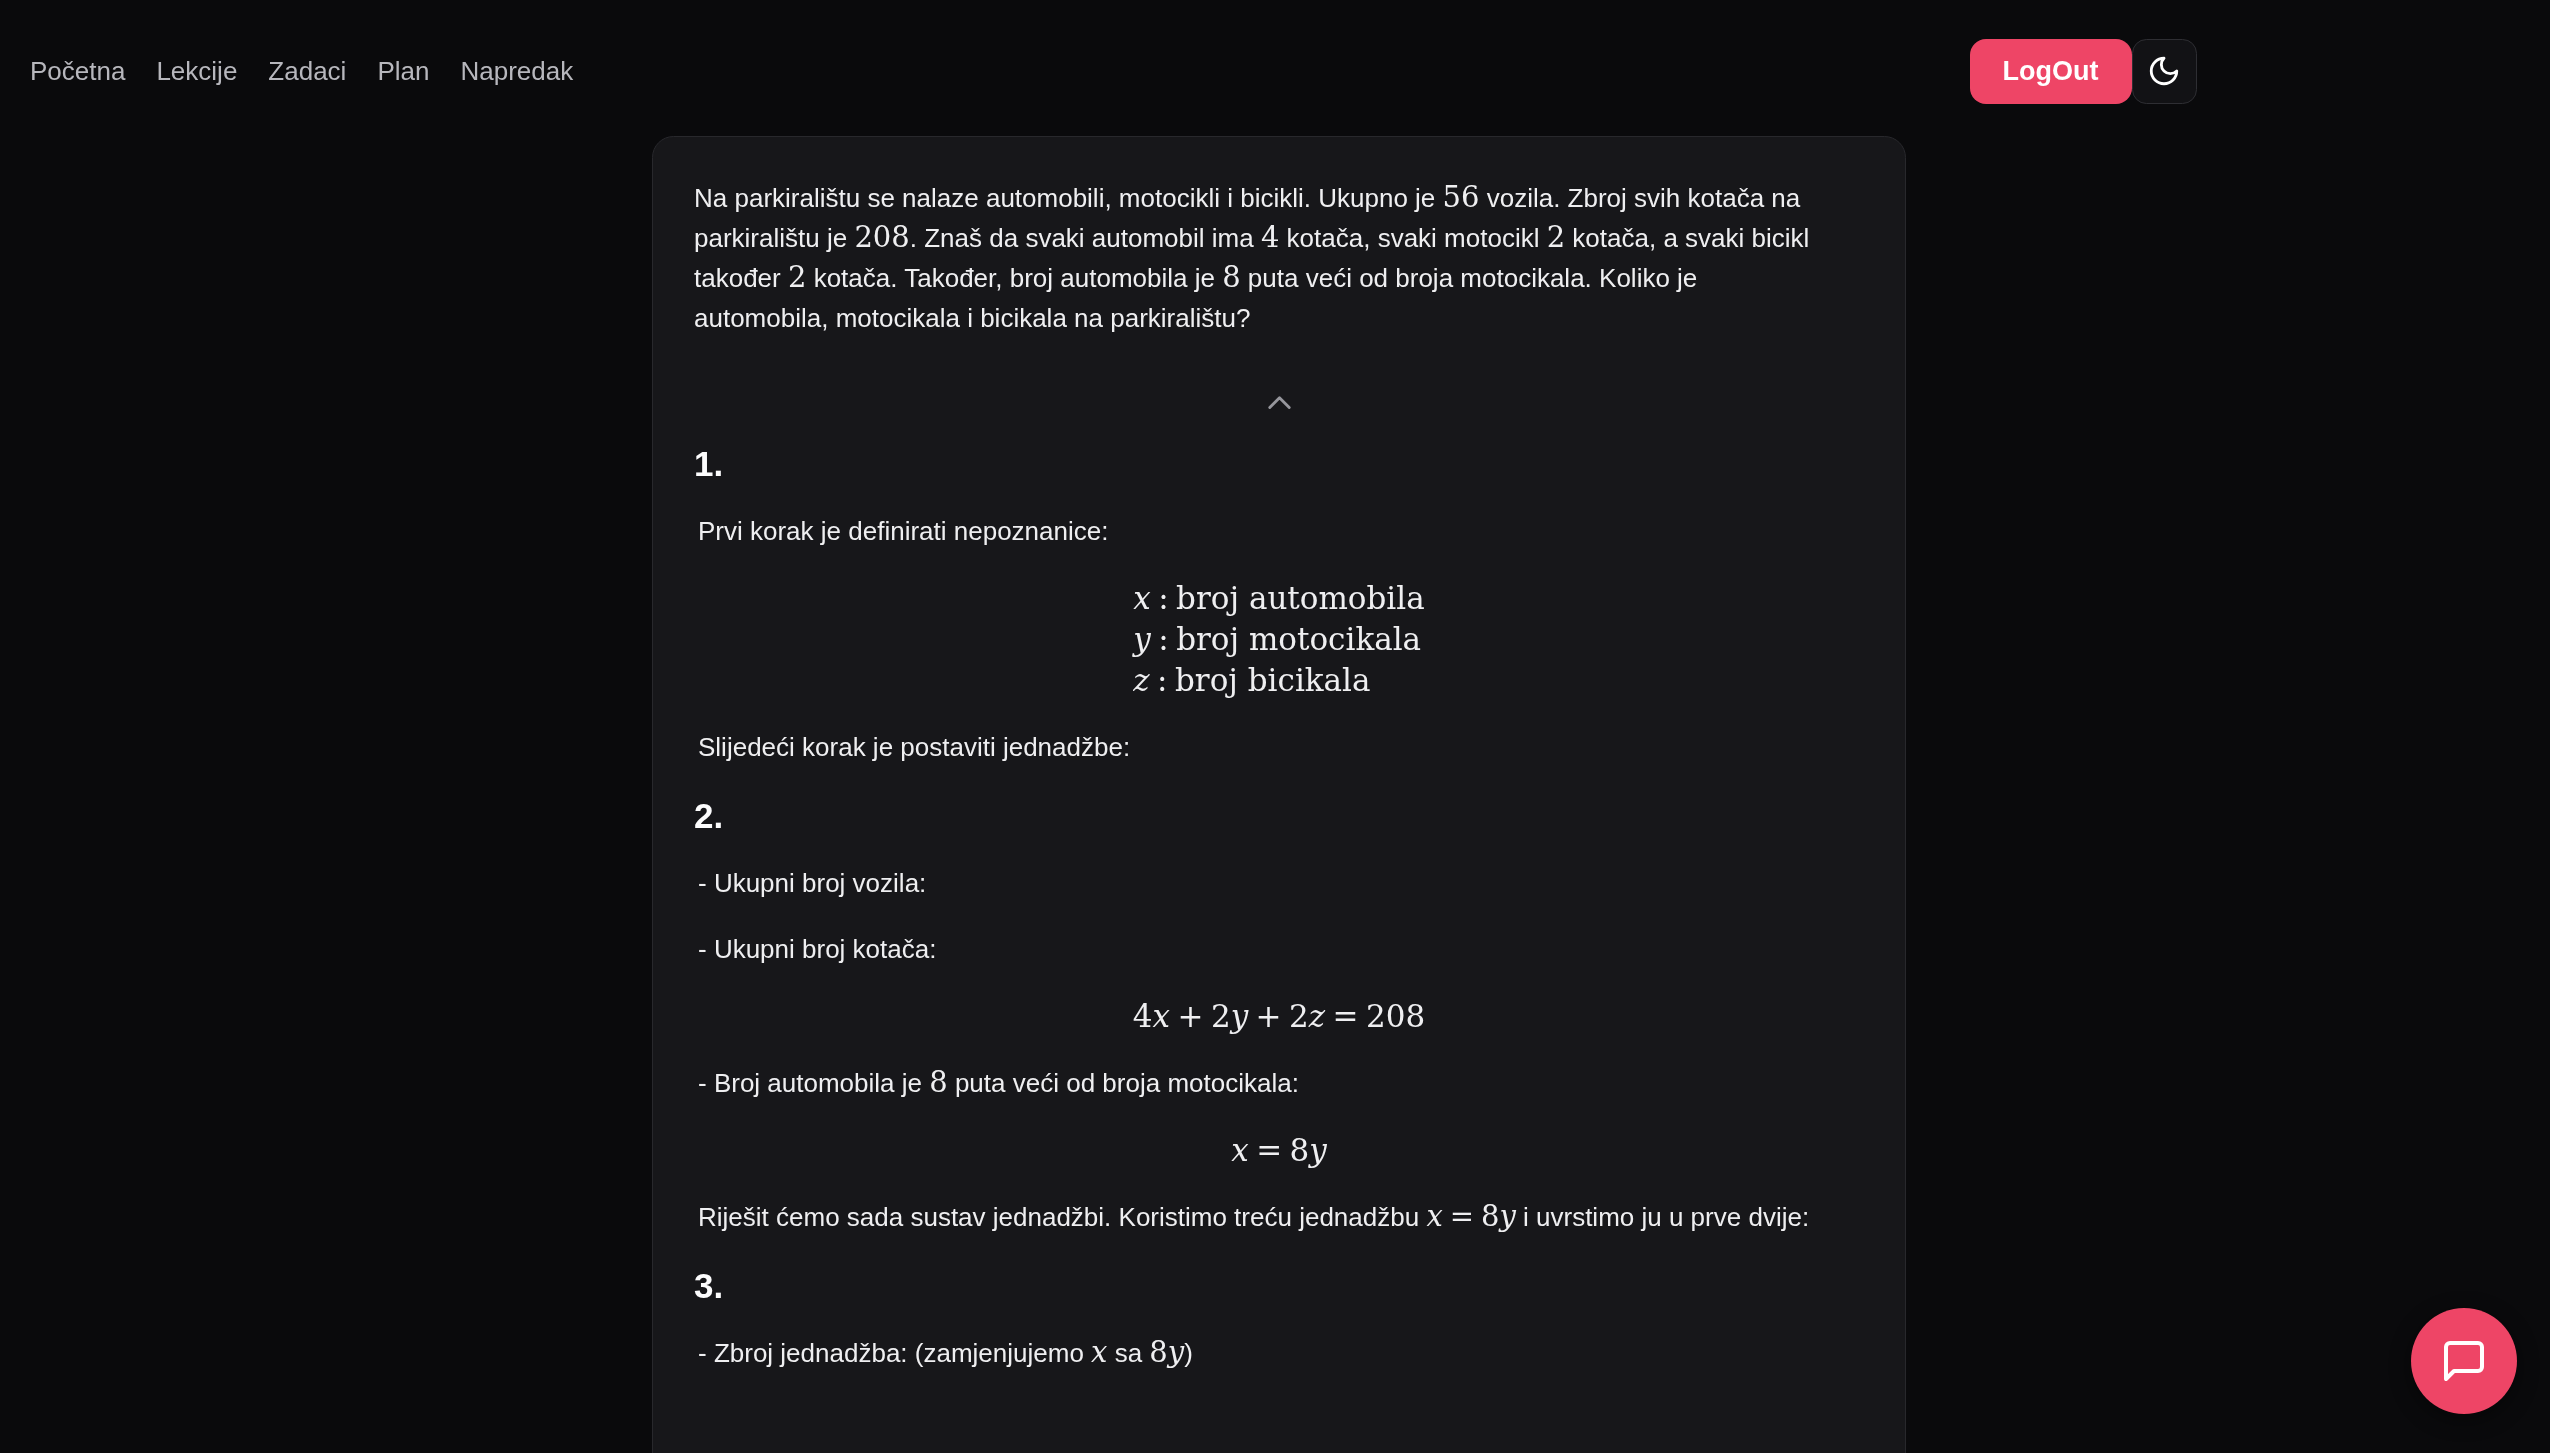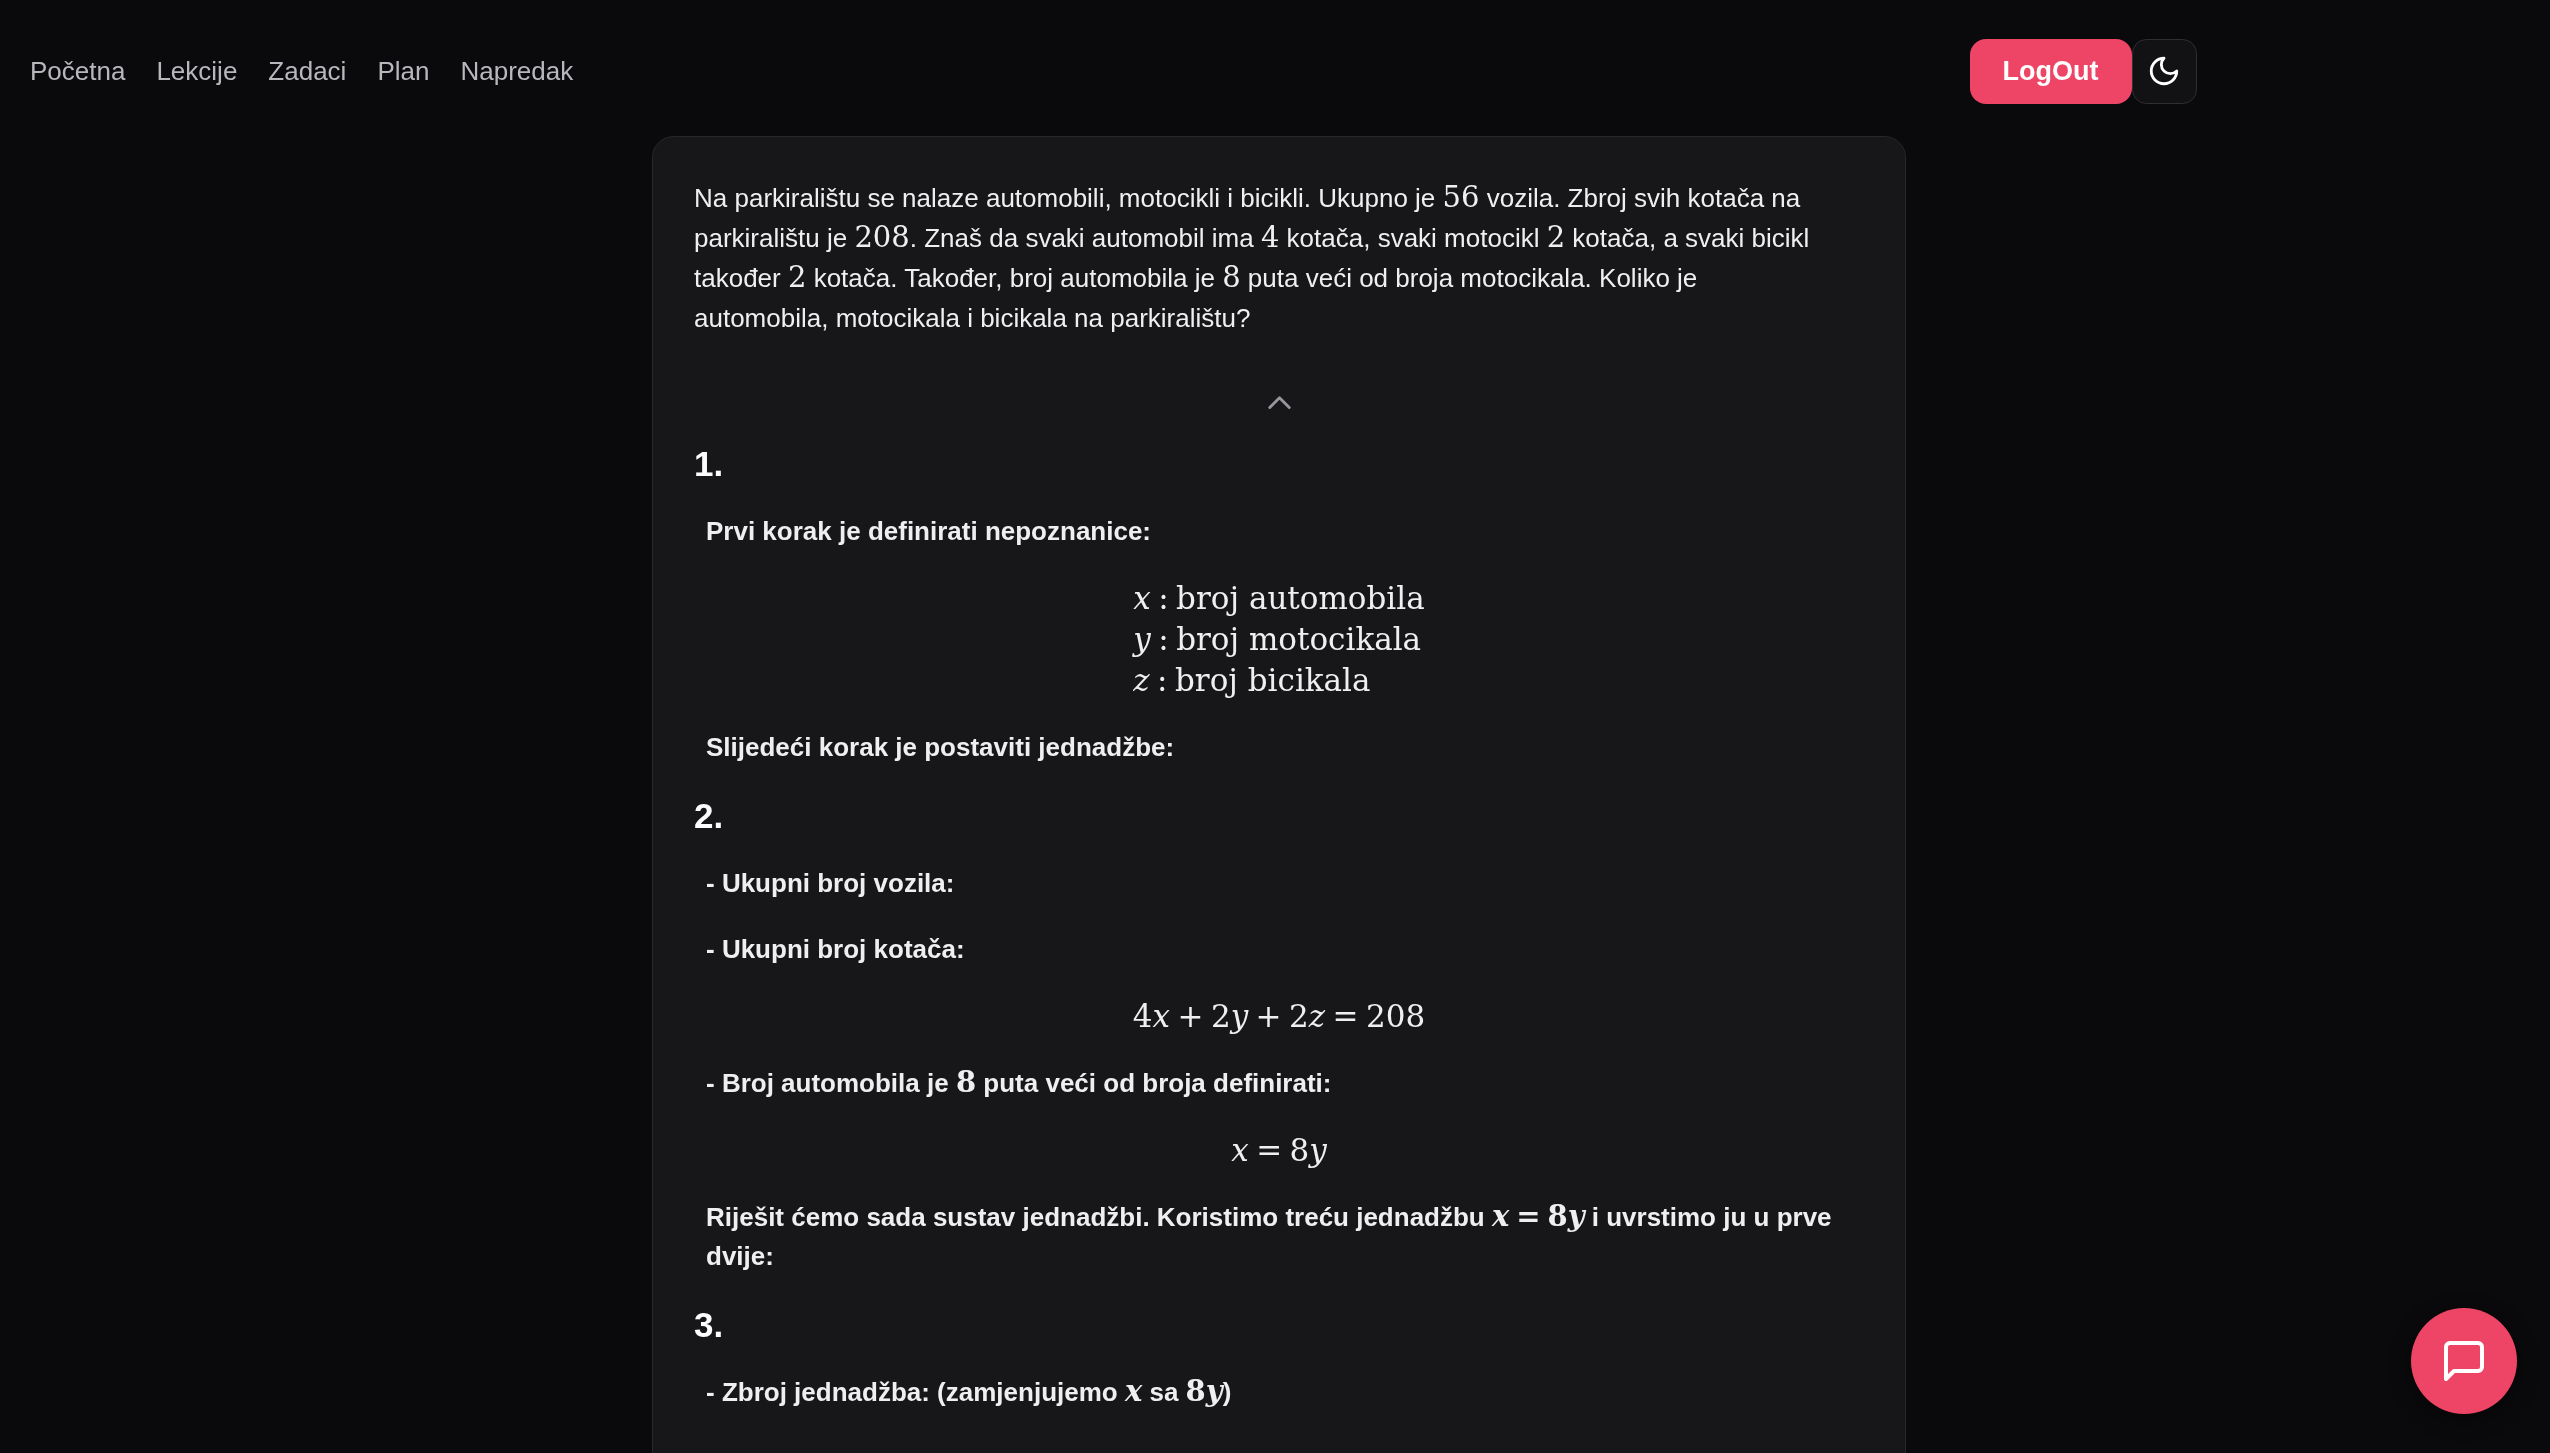--- a/index.html
+++ b/index.html
@@ -25,21 +25,21 @@
   .card { position:absolute; left:652px; top:136px; width:1254px; height:1382px;
           background:var(--card-bg,#17171a); border:1.8px solid var(--card-border,#28282c);
           border-radius:21.5px; padding:41px 41px; overflow:hidden; }
 
   .problem-text { font-size:26px; line-height:40px; max-width:1140px; color:var(--text,#efeff1); }
 
   .collapse-row { margin:52px 0 21.5px; display:flex; justify-content:center; }
   .collapse-btn { background:none; border:none; cursor:pointer; padding:5.4px 12.6px; line-height:0; }
 
   .step-heading { font-size:35px; font-weight:700; color:#fcfcfd; margin:27px 0; line-height:43px; }
-  .para { font-size:26px; line-height:39px; margin:27px 12px; color:var(--text,#efeff1);font-weight:bold; }
+  .para { font-size:26px; line-height:39px; margin:27px 4px; color:var(--text,#efeff1); }
 
   
   .math { white-space:nowrap; }
   .math .mi { font-family:"DejaVu Serif","Liberation Serif",serif; font-style:italic; }
   .math .mn, .math .mt { font-family:"DejaVu Serif","Liberation Serif",serif; font-style:normal; }
   .math .mo { font-family:"DejaVu Serif","Liberation Serif",serif; margin:0 0.24em; }
   .para .math, .problem-text .math { font-size:29px; line-height:0; }
   .math-display { text-align:center; margin:25px 0; font-size:31px; line-height:41px; }
   .math-display .math-inner { display:inline-block; text-align:left; }
 
@@ -86,21 +86,21 @@
 
   <section id="solution-blocks">
       <h3 class="step-heading">1.</h3>
       <p class="para"><span class="txt">Prvi korak je definirati nepoznanice:</span></p>
       <div class="math-display"><div class="math-inner"><div class="math-line"><span class="math"><span class="mi">x</span><span class="mo">:</span><span class="mt">broj automobila</span></span></div><div class="math-line"><span class="math"><span class="mi">y</span><span class="mo">:</span><span class="mt">broj motocikala</span></span></div><div class="math-line"><span class="math"><span class="mi">z</span><span class="mo">:</span><span class="mt">broj bicikala</span></span></div></div></div>
       <p class="para"><span class="txt">Slijedeći korak je postaviti jednadžbe:</span></p>
       <h3 class="step-heading">2.</h3>
       <p class="para"><span class="txt">- Ukupni broj vozila:</span></p>
       <p class="para"><span class="txt">- Ukupni broj kotača:</span></p>
       <div class="math-display"><div class="math-inner"><div class="math-line"><span class="math"><span class="mn">4</span><span class="mi">x</span><span class="mo">+</span><span class="mn">2</span><span class="mi">y</span><span class="mo">+</span><span class="mn">2</span><span class="mi">z</span><span class="mo">=</span><span class="mn">208</span></span></div></div></div>
-      <p class="para"><span class="txt">- Broj automobila je </span><span class="math"><span class="mn">8</span></span><span class="txt"> puta veći od broja definirati:</span></p>
+      <p class="para"><span class="txt">- Broj automobila je </span><span class="math"><span class="mn">8</span></span><span class="txt"> puta veći od broja motocikala:</span></p>
       <div class="math-display"><div class="math-inner"><div class="math-line"><span class="math"><span class="mi">x</span><span class="mo">=</span><span class="mn">8</span><span class="mi">y</span></span></div></div></div>
       <p class="para"><span class="txt">Riješit ćemo sada sustav jednadžbi. Koristimo treću jednadžbu </span><span class="math"><span class="mi">x</span><span class="mo">=</span><span class="mn">8</span><span class="mi">y</span></span><span class="txt"> i uvrstimo ju u prve dvije:</span></p>
       <h3 class="step-heading">3.</h3>
       <p class="para"><span class="txt">- Zbroj jednadžba: (zamjenjujemo </span><span class="math"><span class="mi">x</span></span><span class="txt"> sa </span><span class="math"><span class="mn">8</span><span class="mi">y</span></span><span class="txt">)</span></p>
     </section>
 </main>
 
 <button class="chat-fab">
   <span style="line-height:0;">
     <svg width="48" height="48" viewBox="0 0 24 24" fill="none" stroke="#ffffff" stroke-width="2" stroke-linecap="round" stroke-linejoin="round">

